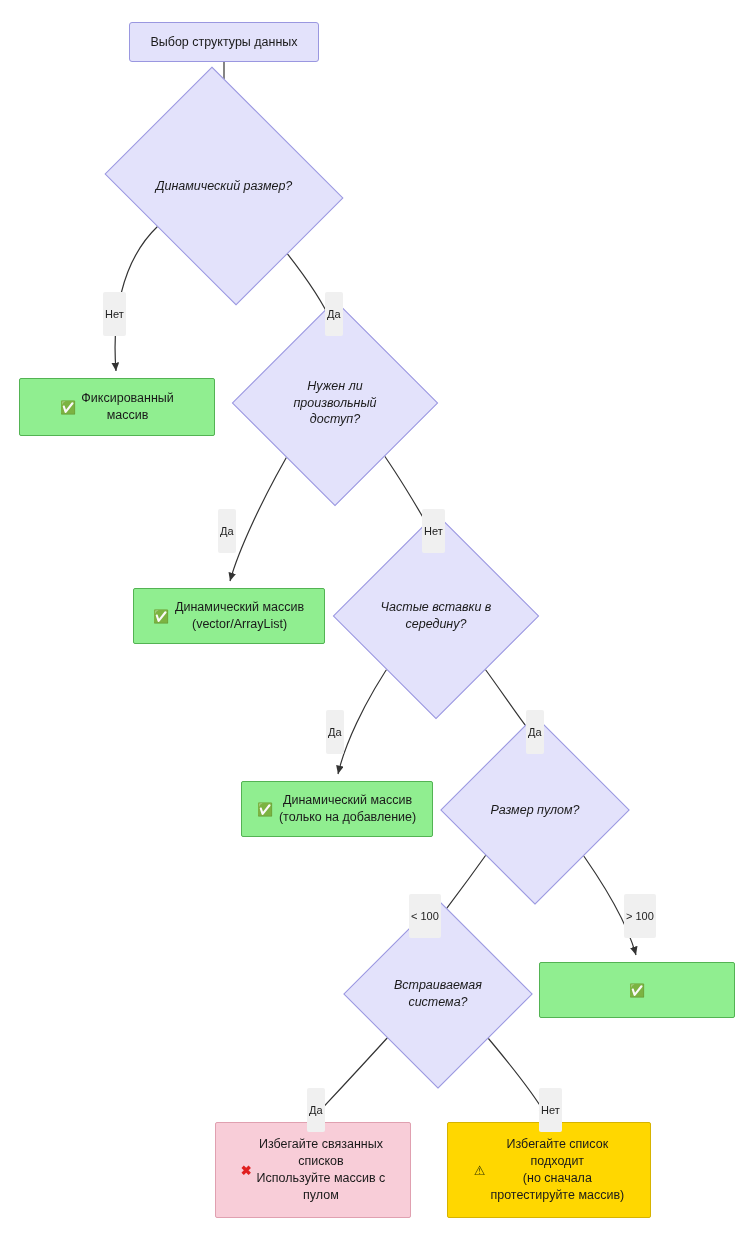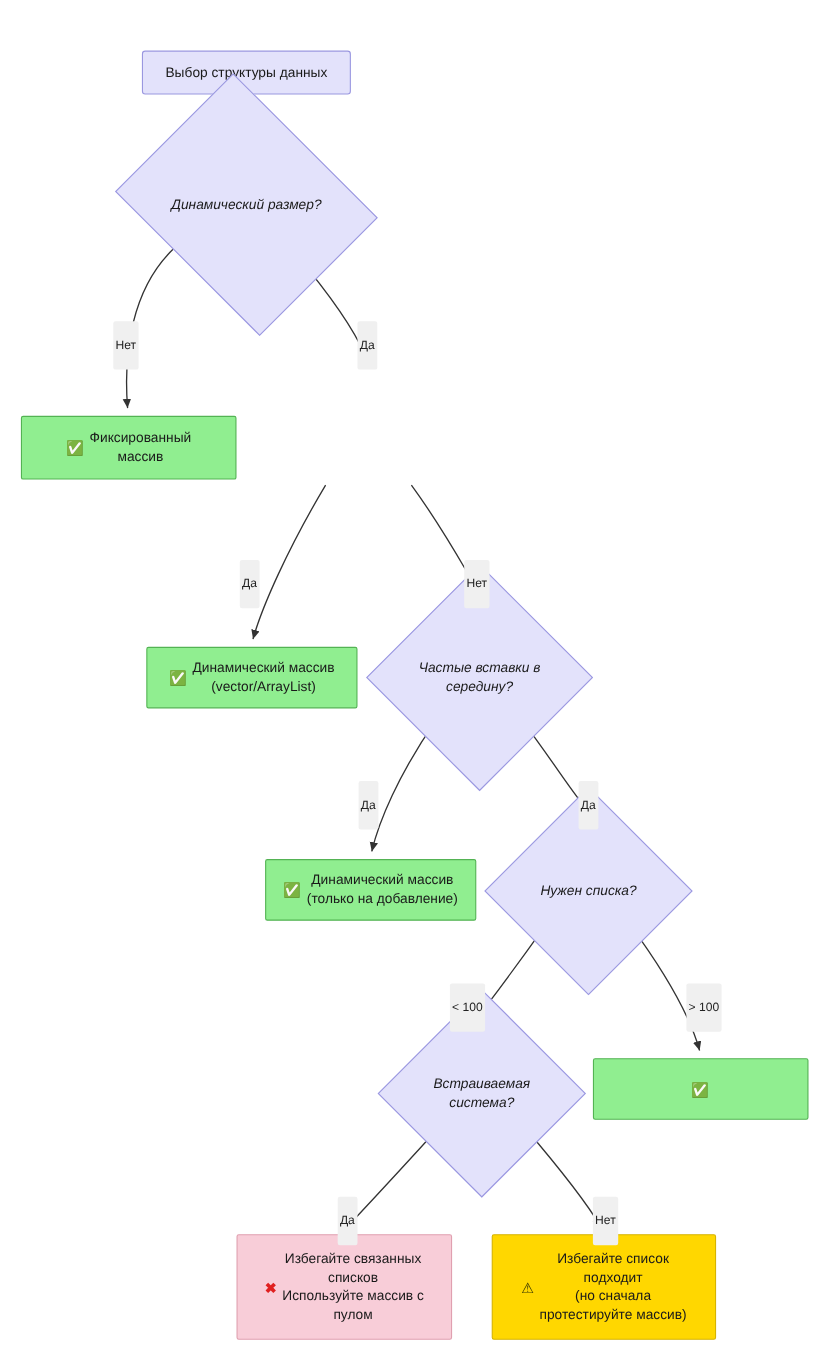--- a/index.html
+++ b/index.html
@@ -104,41 +104,49 @@
       <path d="M496,841 C464,886 444,912 438,920"></path>
 
       <path d="M573,841 C606,886 628,926 636,955"></path>
 
       <path d="M399,1025 C360,1068 330,1100 316,1115"></path>
 
       <path d="M477,1025 C512,1066 536,1098 546,1115"></path>
     </g>
   </svg>
 
-  <div class="node rect" style="left:129px;top:22px;width:190px;height:40px;margin-top:24px;">
+  <div class="node rect" style="left:129px;top:22px;width:190px;height:40px;">
     <span class="node-inner">
         <span class="txt">Выбор структуры данных</span>
       </span>
   </div>
 
   <div class="diamond-wrap" style="left:131px;top:110px;width:186px;height:152px;">
     <div class="diamond-shape"></div>
     <div class="diamond-label">
         <span class="txt">Динамический размер?</span>
       </div>
   </div>
 
   <div class="node res-green" style="left:19px;top:378px;width:196px;height:58px;">
     <span class="node-inner">
       <span class="ico check">✅</span>
       <span class="txt">Фиксированный
 массив</span>
     </span>
   </div>
 
+  <div class="diamond-wrap" style="left:262px;top:330px;width:146px;height:146px;">
+    <div class="diamond-shape"></div>
+    <div class="diamond-label">
+        <span class="txt">Нужен ли
+произвольный
+доступ?</span>
+      </div>
+  </div>
 
   <div class="node res-green" style="left:133px;top:588px;width:192px;height:56px;">
     <span class="node-inner">
       <span class="ico check">✅</span>
       <span class="txt">Динамический массив
 (vector/ArrayList)</span>
     </span>
   </div>
 
   <div class="diamond-wrap" style="left:363px;top:543px;width:146px;height:146px;">
@@ -153,21 +161,21 @@
     <span class="node-inner">
       <span class="ico check">✅</span>
       <span class="txt">Динамический массив
 (только на добавление)</span>
     </span>
   </div>
 
   <div class="diamond-wrap" style="left:468px;top:743px;width:134px;height:134px;">
     <div class="diamond-shape"></div>
     <div class="diamond-label">
-        <span class="txt">Нужен списка?</span>
+        <span class="txt">Размер пулом?</span>
       </div>
   </div>
 
   <div class="node res-green" style="left:539px;top:962px;width:196px;height:56px;">
     <span class="node-inner">
       <span class="ico check">✅</span>
     </span>
   </div>
 
   <div class="diamond-wrap" style="left:371px;top:927px;width:134px;height:134px;">

